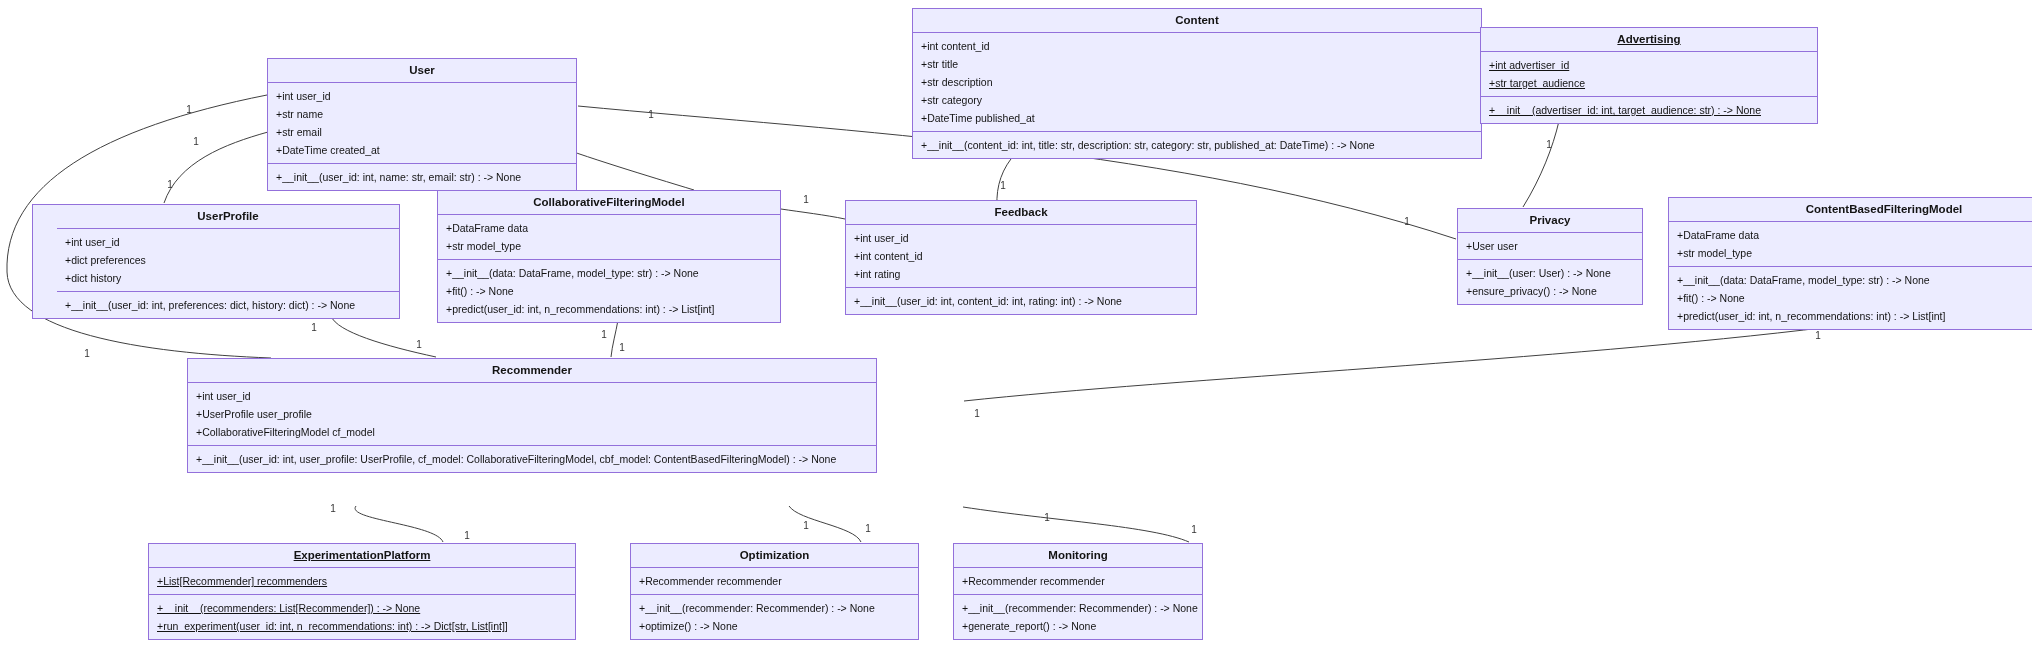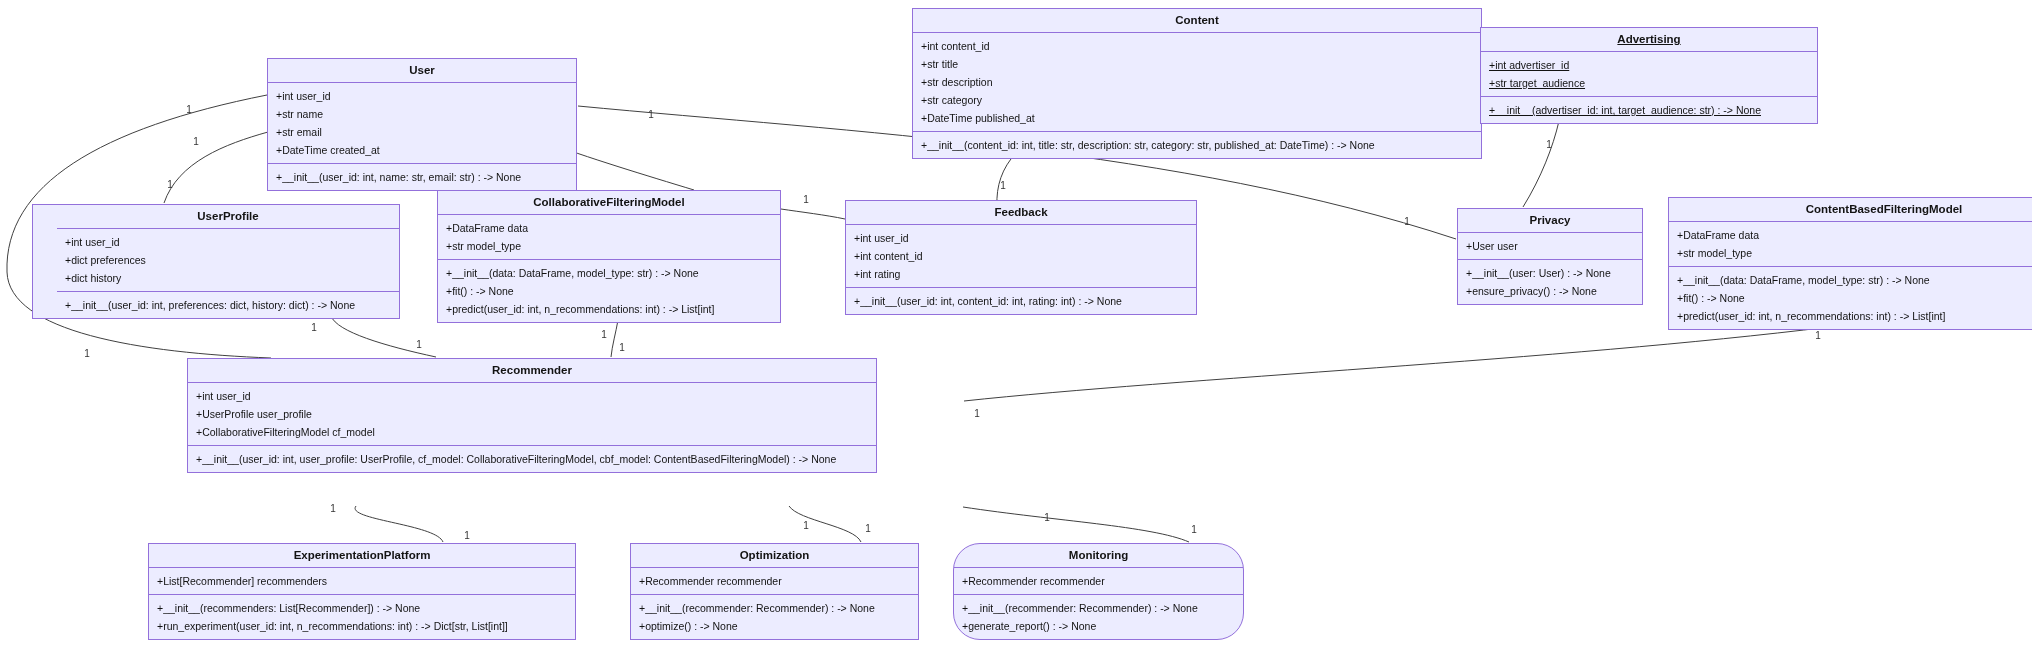--- a/index.html
+++ b/index.html
@@ -162,41 +162,41 @@
       <div class="uml-title">Recommender</div>
       <div class="uml-section uml-attrs">
         <div class="uml-row">+int user_id</div>
         <div class="uml-row">+UserProfile user_profile</div>
         <div class="uml-row">+CollaborativeFilteringModel cf_model</div>
       </div>
       <div class="uml-section uml-methods">
         <div class="uml-row">+__init__(user_id: int, user_profile: UserProfile, cf_model: CollaborativeFilteringModel, cbf_model: ContentBasedFilteringModel) : -&gt; None</div>
       </div>
     </div>
-    <div class="uml-class" style="left: 148px; top: 543px; width: 428px;">
+    <div class="uml-class" style="left: 148px; top: 543px; width: 428px; text-decoration: underline;">
       <div class="uml-title">ExperimentationPlatform</div>
       <div class="uml-section uml-attrs">
         <div class="uml-row">+List[Recommender] recommenders</div>
       </div>
       <div class="uml-section uml-methods">
         <div class="uml-row">+__init__(recommenders: List[Recommender]) : -&gt; None</div>
         <div class="uml-row">+run_experiment(user_id: int, n_recommendations: int) : -&gt; Dict[str, List[int]]</div>
       </div>
     </div>
     <div class="uml-class" style="left: 630px; top: 543px; width: 289px;">
       <div class="uml-title">Optimization</div>
       <div class="uml-section uml-attrs">
         <div class="uml-row">+Recommender recommender</div>
       </div>
       <div class="uml-section uml-methods">
         <div class="uml-row">+__init__(recommender: Recommender) : -&gt; None</div>
         <div class="uml-row">+optimize() : -&gt; None</div>
       </div>
     </div>
-    <div class="uml-class" style="left: 953px; top: 543px; width: 291px; border-radius: 27px;">
+    <div class="uml-class" style="left: 953px; top: 543px; width: 250px;">
       <div class="uml-title">Monitoring</div>
       <div class="uml-section uml-attrs">
         <div class="uml-row">+Recommender recommender</div>
       </div>
       <div class="uml-section uml-methods">
         <div class="uml-row">+__init__(recommender: Recommender) : -&gt; None</div>
         <div class="uml-row">+generate_report() : -&gt; None</div>
       </div>
     </div>
   </div>

